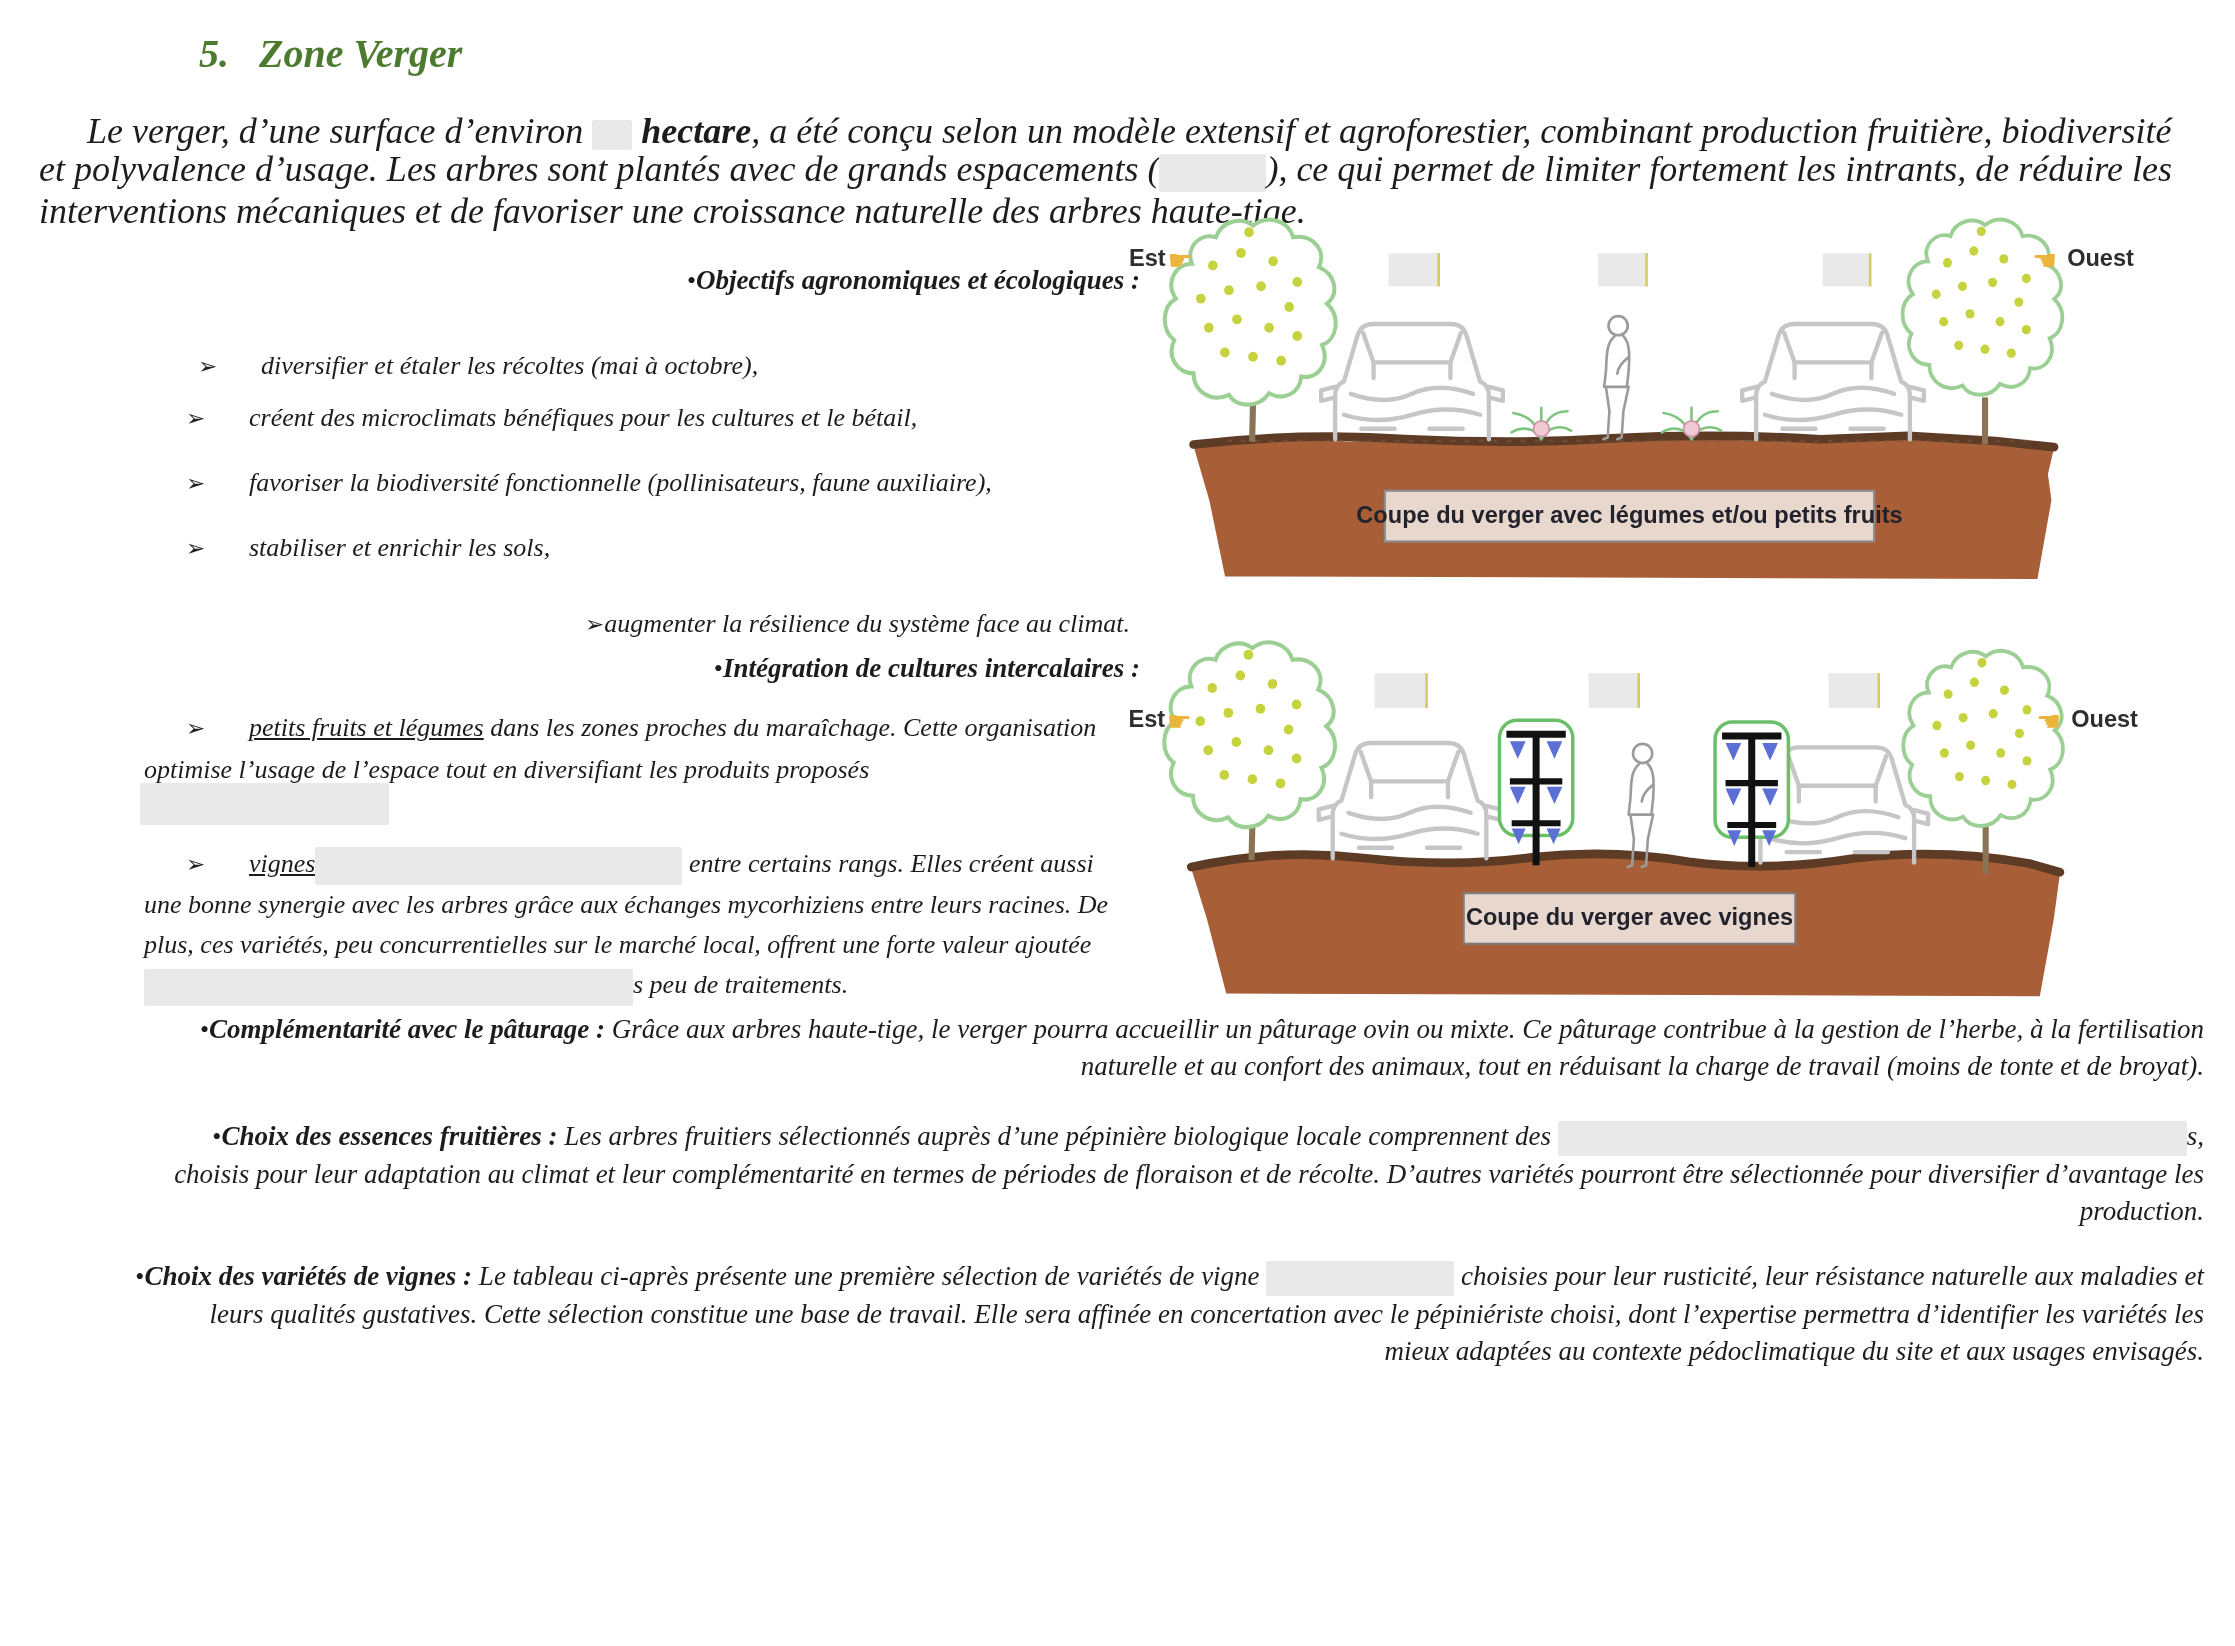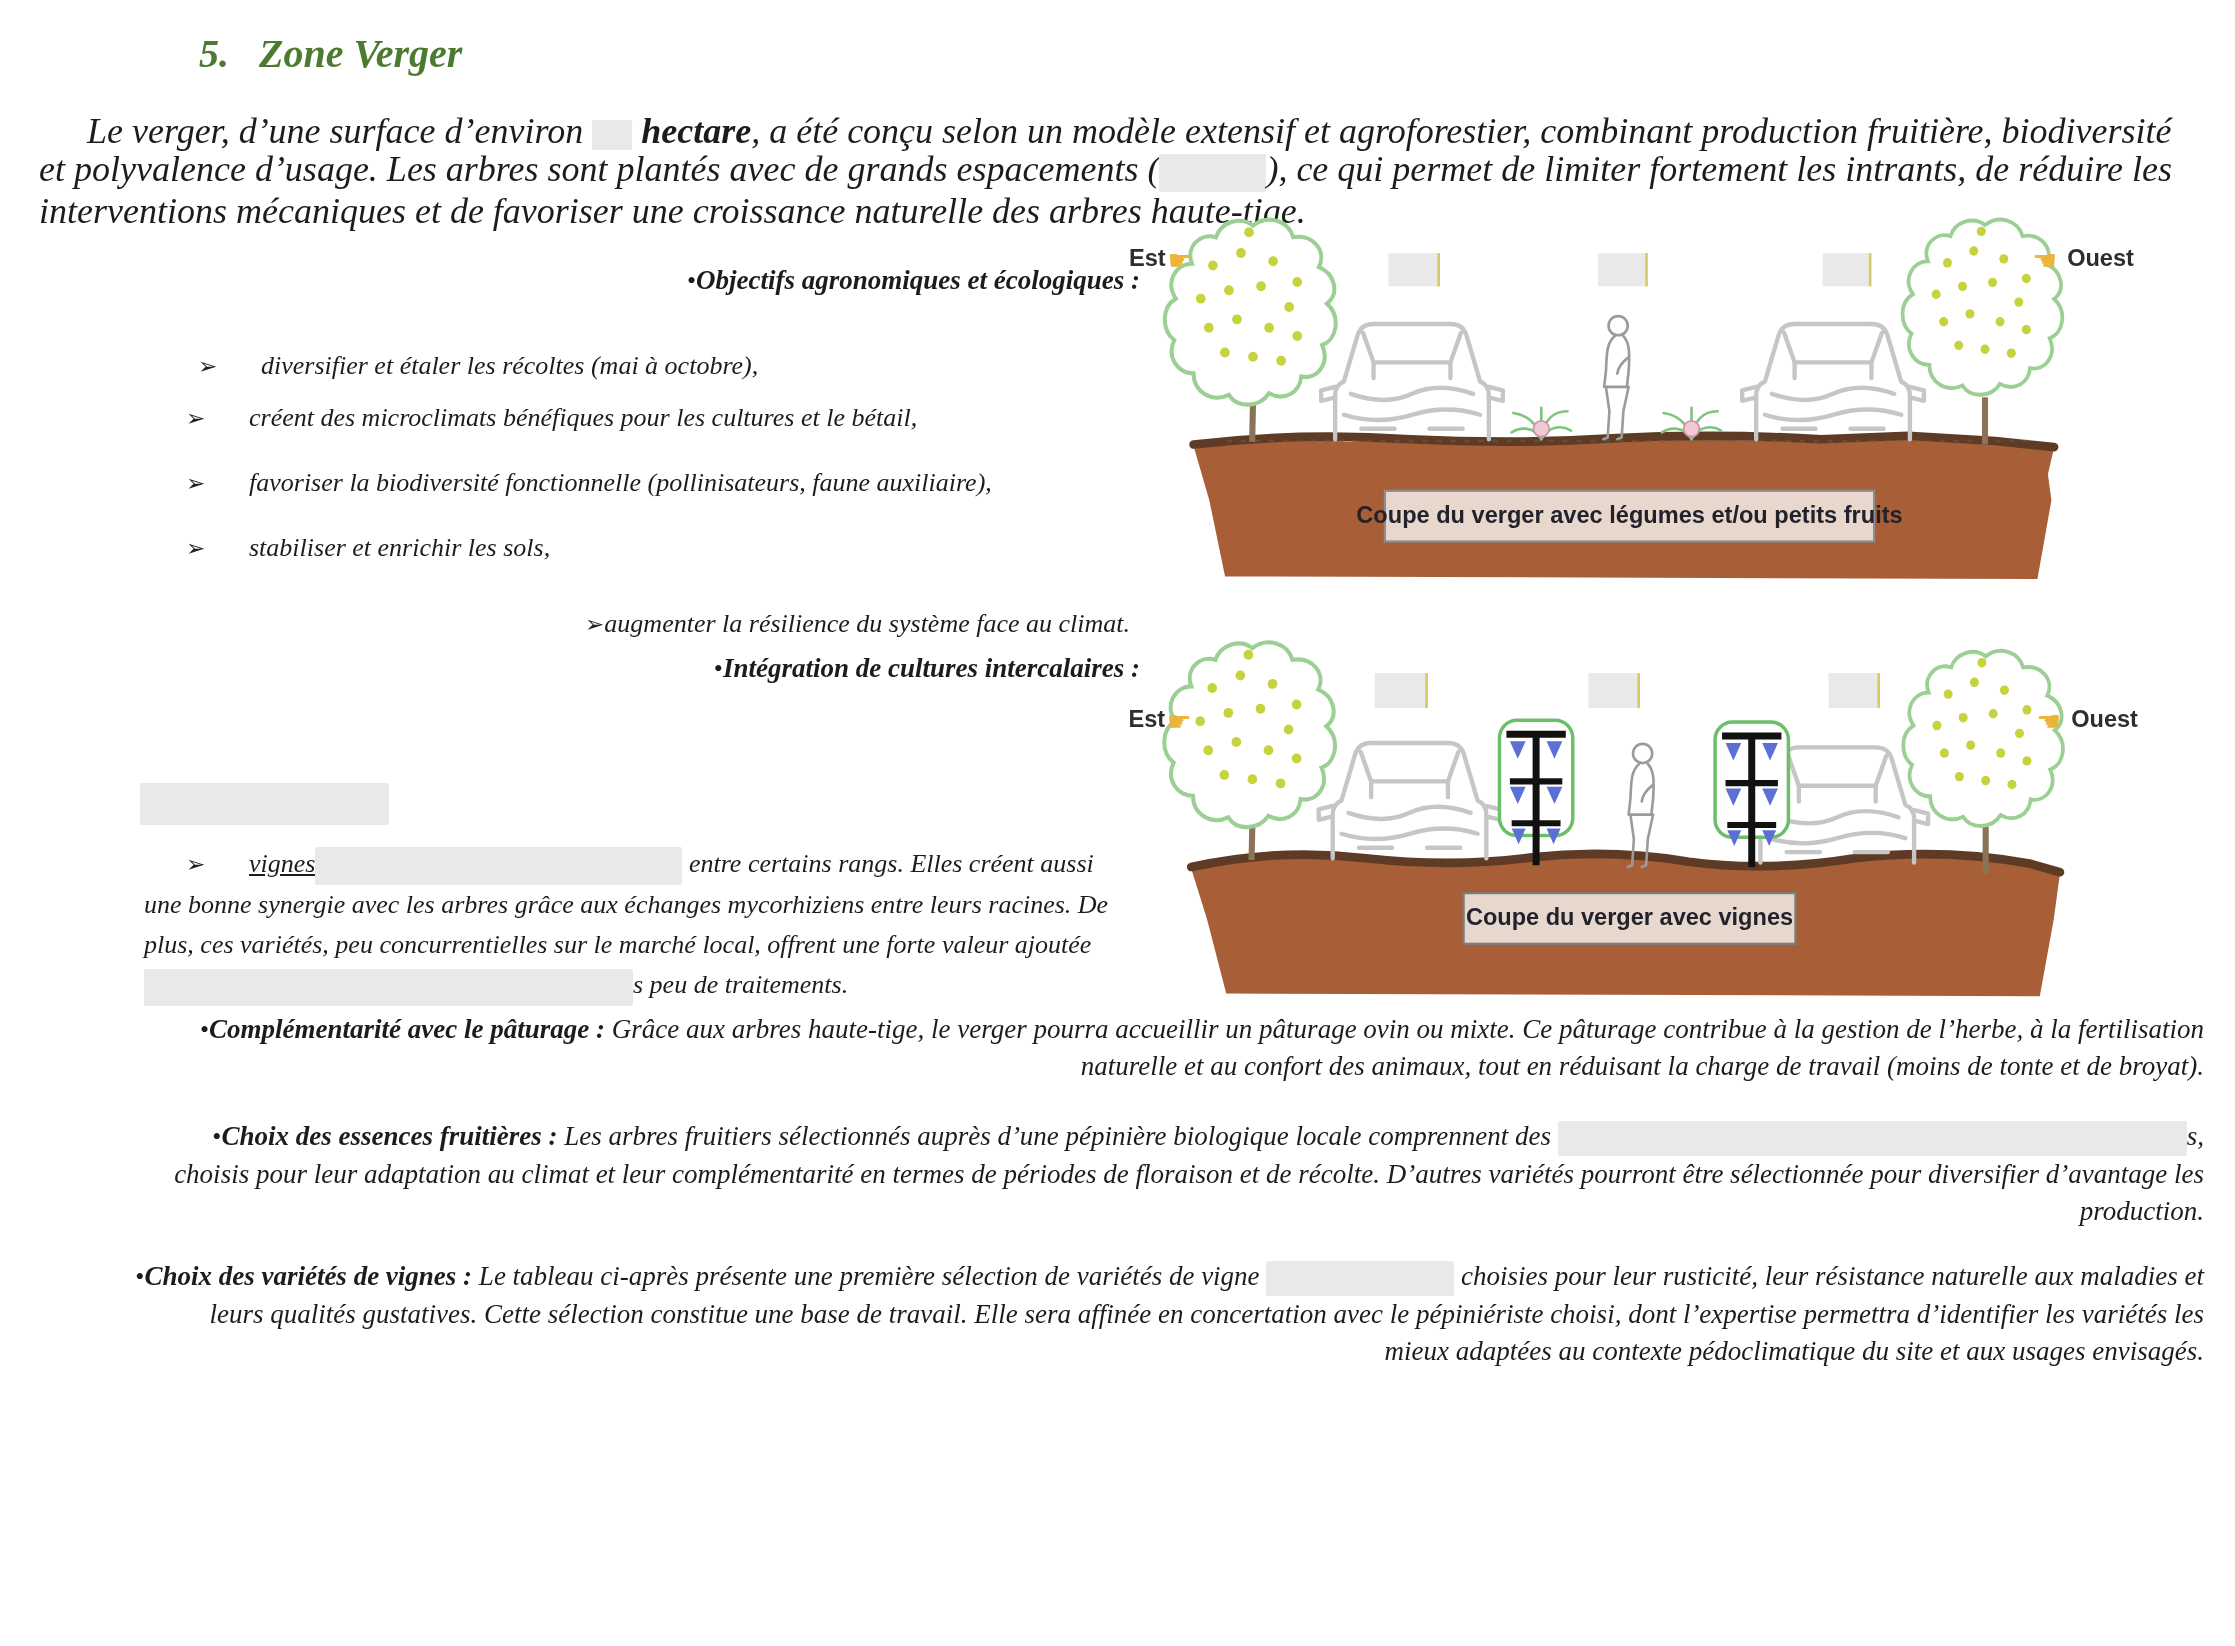--- a/index.html
+++ b/index.html
@@ -50,20 +50,21 @@
 
   <p class="abs brow" style="margin:0;top:262px;width:996px;"><span class="dot">•</span><span class="blabel">Objectifs agronomiques et écologiques :</span></p>
   <p class="abs srow" style="margin:12px;top:333px;width:974px;"><span class="arr">➢</span><span>diversifier et étaler les récoltes (mai à octobre),</span></p>
   <p class="abs srow" style="margin:0;top:397px;width:974px;"><span class="arr">➢</span><span>créent des microclimats bénéfiques pour les cultures et le bétail,</span></p>
   <p class="abs srow" style="margin:0;top:462px;width:974px;"><span class="arr">➢</span><span>favoriser la biodiversité fonctionnelle (pollinisateurs, faune auxiliaire),</span></p>
   <p class="abs srow" style="margin:0;top:527px;width:974px;"><span class="arr">➢</span><span>stabiliser et enrichir les sols,</span></p>
   <p class="abs srow" style="margin:12px;top:591px;width:974px;text-align:right;"><span class="arr">➢</span><span>augmenter la résilience du système face au climat.</span></p>
 
   <p class="abs brow" style="margin:0;top:650px;width:996px;"><span class="dot">•</span><span class="blabel">Intégration de cultures intercalaires :</span></p>
 
+  <p class="abs srow" style="margin:0;top:707px;width:971px;"><span class="arr">➢</span><span class="u">petits fruits et légumes</span><span> dans les zones proches du maraîchage. Cette organisation optimise l’usage de l’espace tout en diversifiant les produits proposés</span></p>
   <div class="abs redact-block" style="left:140px;top:783px;width:249px;height:42px;"></div>
 
   <p class="abs srow" style="margin:0;top:844px;width:971px;line-height:40px;"><span class="arr">➢</span><span class="u">vignes</span><span class="redact" style="width:367px;height:38px;"></span><span> entre certains rangs. Elles créent aussi une bonne synergie avec les arbres grâce aux échanges mycorhiziens entre leurs racines. De plus, ces variétés, peu concurrentielles sur le marché local, offrent une forte valeur ajoutée</span> <span class="redact" style="width:489px;height:37px;"></span><span>s peu de traitements.</span></p>
 
   <p class="abs brow" style="margin:0;top:1011px;width:2060px;"><span class="dot">•</span><span class="blabel">Complémentarité avec le pâturage :</span><span> Grâce aux arbres haute-tige, le verger pourra accueillir un pâturage ovin ou mixte. Ce pâturage contribue à la gestion de l’herbe, à la fertilisation naturelle et au confort des animaux, tout en réduisant la charge de travail (moins de tonte et de broyat).</span></p>
 
   <p class="abs brow" style="margin:0;top:1118px;width:2060px;"><span class="dot">•</span><span class="blabel">Choix des essences fruitières :</span><span> Les arbres fruitiers sélectionnés auprès d’une pépinière biologique locale comprennent des </span><span class="redact" style="width:629px;height:35px;"></span><span>s, choisis pour leur adaptation au climat et leur complémentarité en termes de périodes de floraison et de récolte. D’autres variétés pourront être sélectionnée pour diversifier d’avantage les production.</span></p>
 
   <p class="abs brow" style="margin:0;top:1258px;width:2060px;"><span class="dot">•</span><span class="blabel">Choix des variétés de vignes :</span><span> Le tableau ci-après présente une première sélection de variétés de vigne </span><span class="redact" style="width:188px;height:35px;"></span><span> choisies pour leur rusticité, leur résistance naturelle aux maladies et leurs qualités gustatives. Cette sélection constitue une base de travail. Elle sera affinée en concertation avec le pépiniériste choisi, dont l’expertise permettra d’identifier les variétés les mieux adaptées au contexte pédoclimatique du site et aux usages envisagés.</span></p>
 

